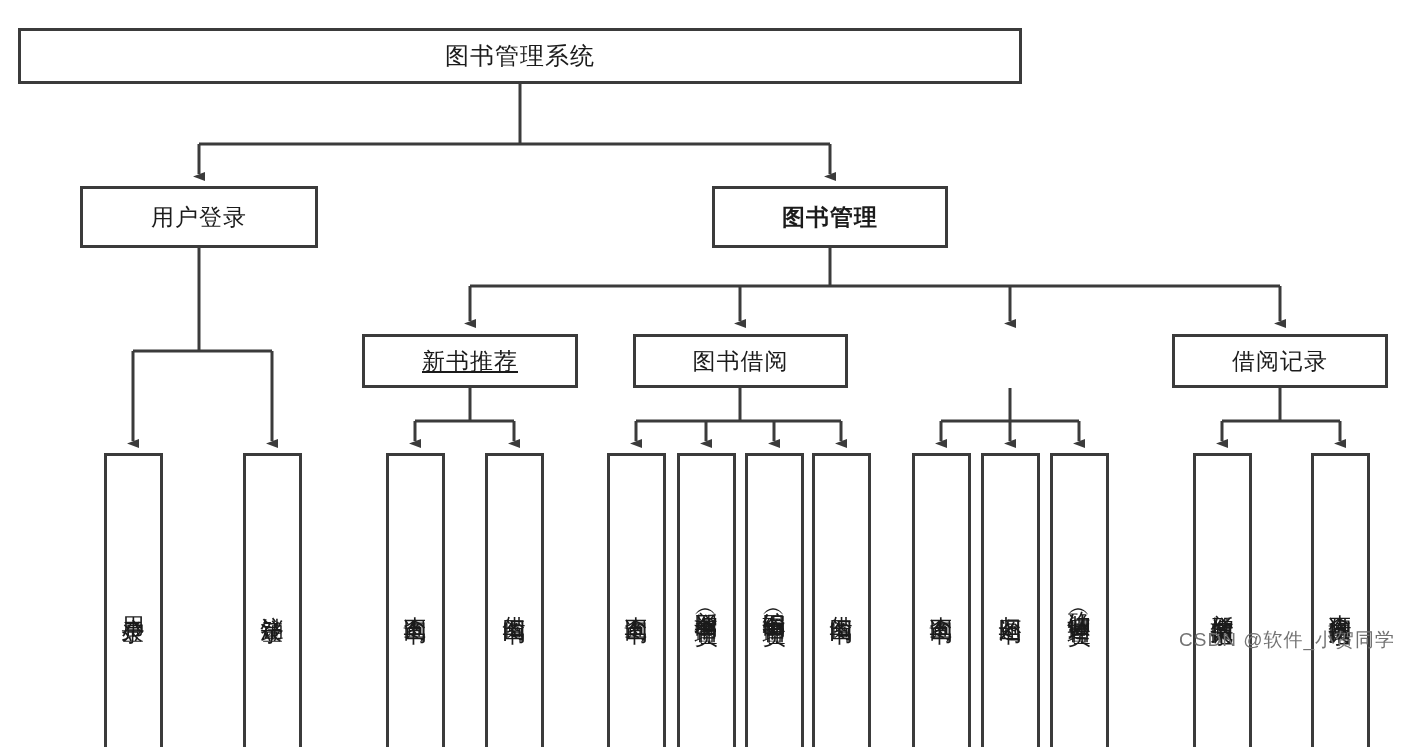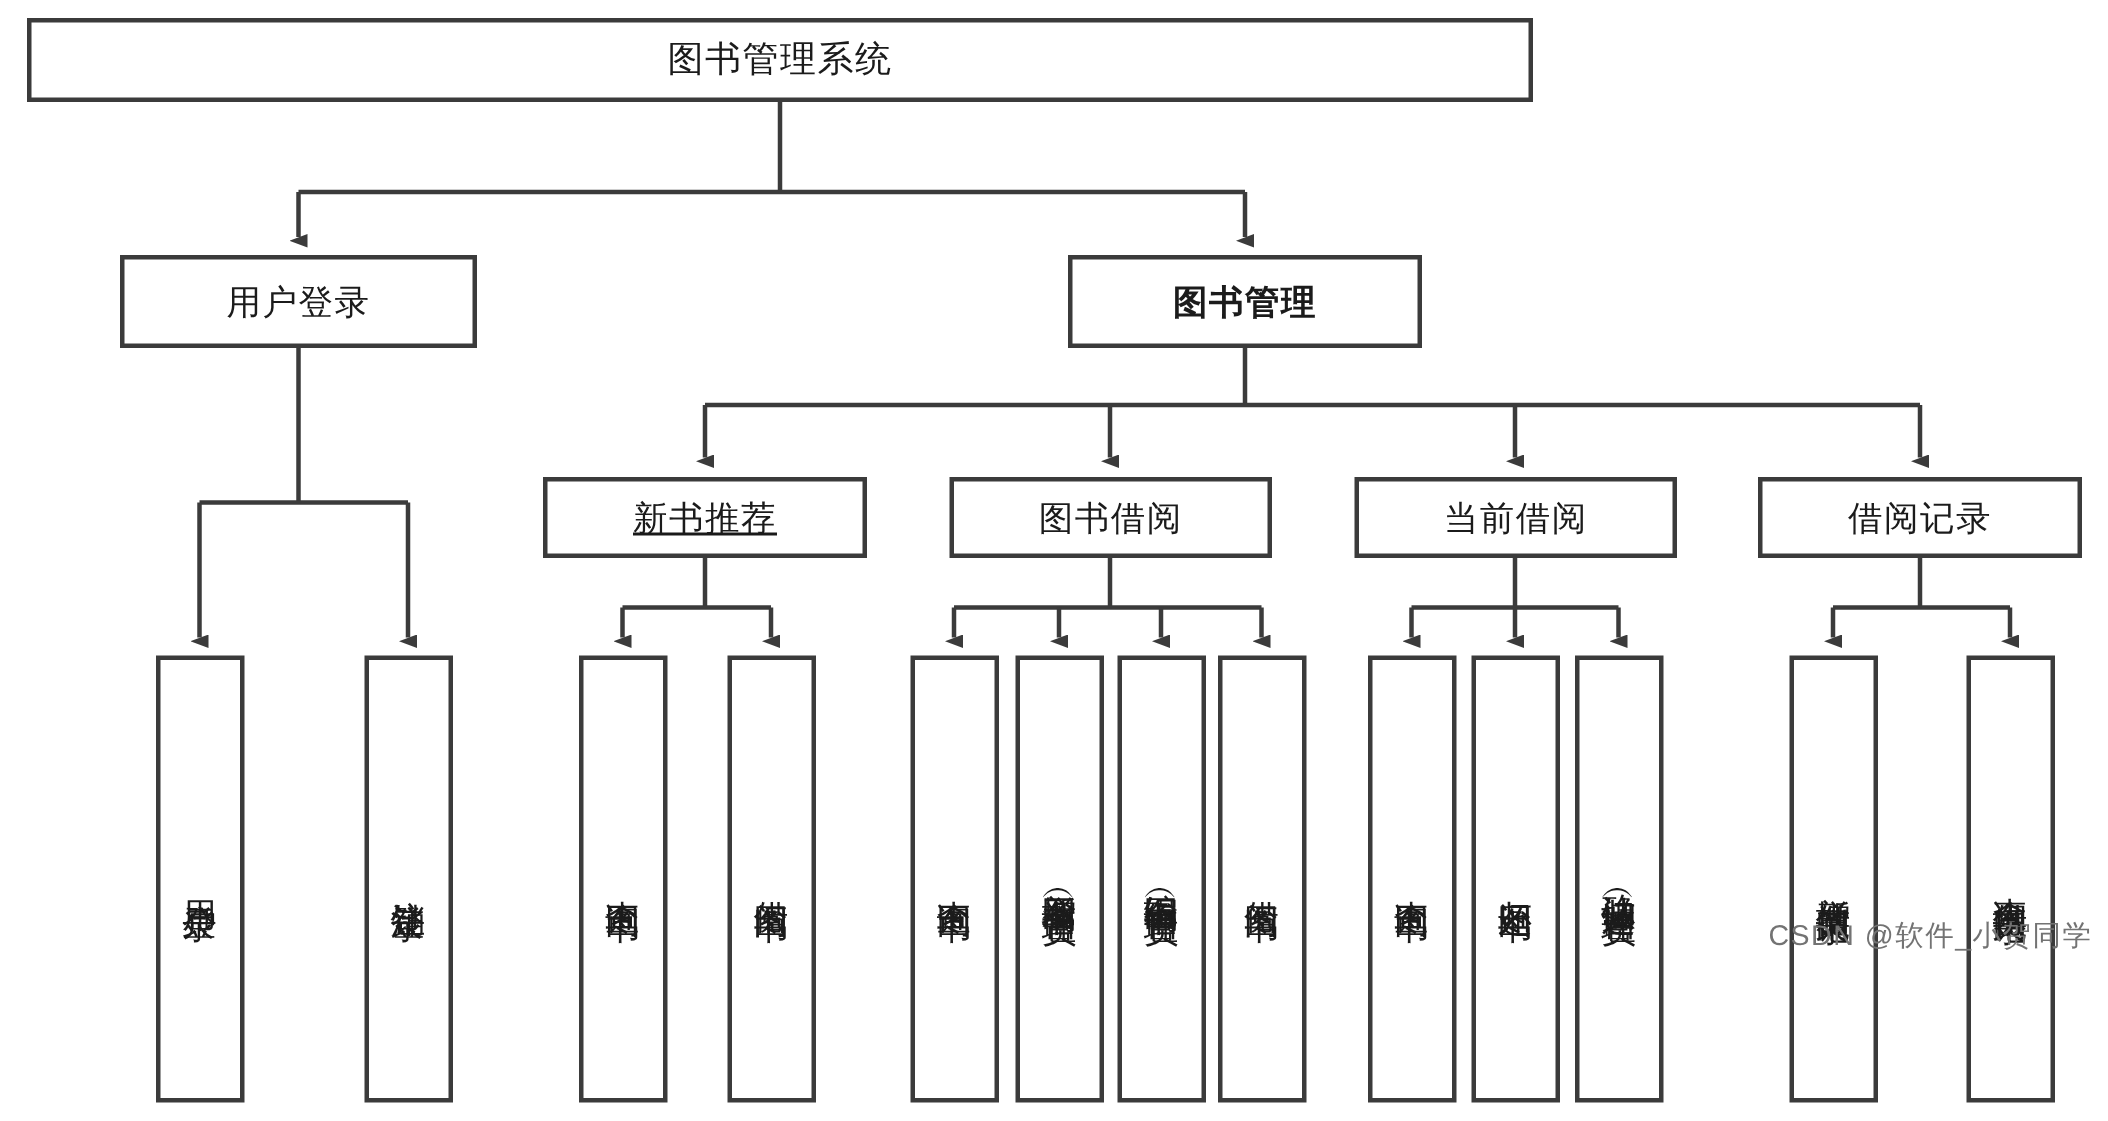--- a/index.html
+++ b/index.html
@@ -4,21 +4,21 @@
 <style>
   html,body{margin:0;padding:0;}
   body{
     width:1405px;height:747px;
     background:#ffffff;
     font-family:"Liberation Sans","DejaVu Sans",sans-serif;
     position:relative;
     overflow:hidden;
     color:#1a1a1a;
   }
-  #canvas{position:absolute;left:0;top:0;width:1405px;height:643px;}
+  #canvas{position:absolute;left:0;top:16px;width:1405px;height:643px;}
   svg.edges{position:absolute;left:0;top:0;width:1405px;height:747px;pointer-events:none;}
 
   .node{
     position:absolute;
     box-sizing:border-box;
     background:#ffffff;
     border:3px solid #3b3b3b;
     display:flex;
     align-items:center;
     justify-content:center;
@@ -123,23 +123,20 @@
   <div class="node" style="left:712px;top:170px;width:236px;height:62px;font-weight:bold;">
     <span class="lbl">图书管理</span>
   </div>
 
   <div class="node" style="left:362px;top:318px;width:216px;height:54px;text-decoration:underline;">
     <span class="lbl">新书推荐</span>
   </div>
   <div class="node" style="left:633px;top:318px;width:215px;height:54px;">
     <span class="lbl">图书借阅</span>
   </div>
-  <div class="node" style="left:903px;top:318px;width:215px;height:54px;">
-    <span class="lbl">当前借阅</span>
-  </div>
   <div class="node" style="left:1172px;top:318px;width:216px;height:54px;">
     <span class="lbl">借阅记录</span>
   </div>
 
   <div class="node leaf" style="left:104px;top:437px;width:59px;height:298px;">
     <span class="lbl">用户登录</span>
   </div>
   <div class="node leaf" style="left:243px;top:437px;width:59px;height:298px;">
     <span class="lbl">注销登录</span>
   </div>

